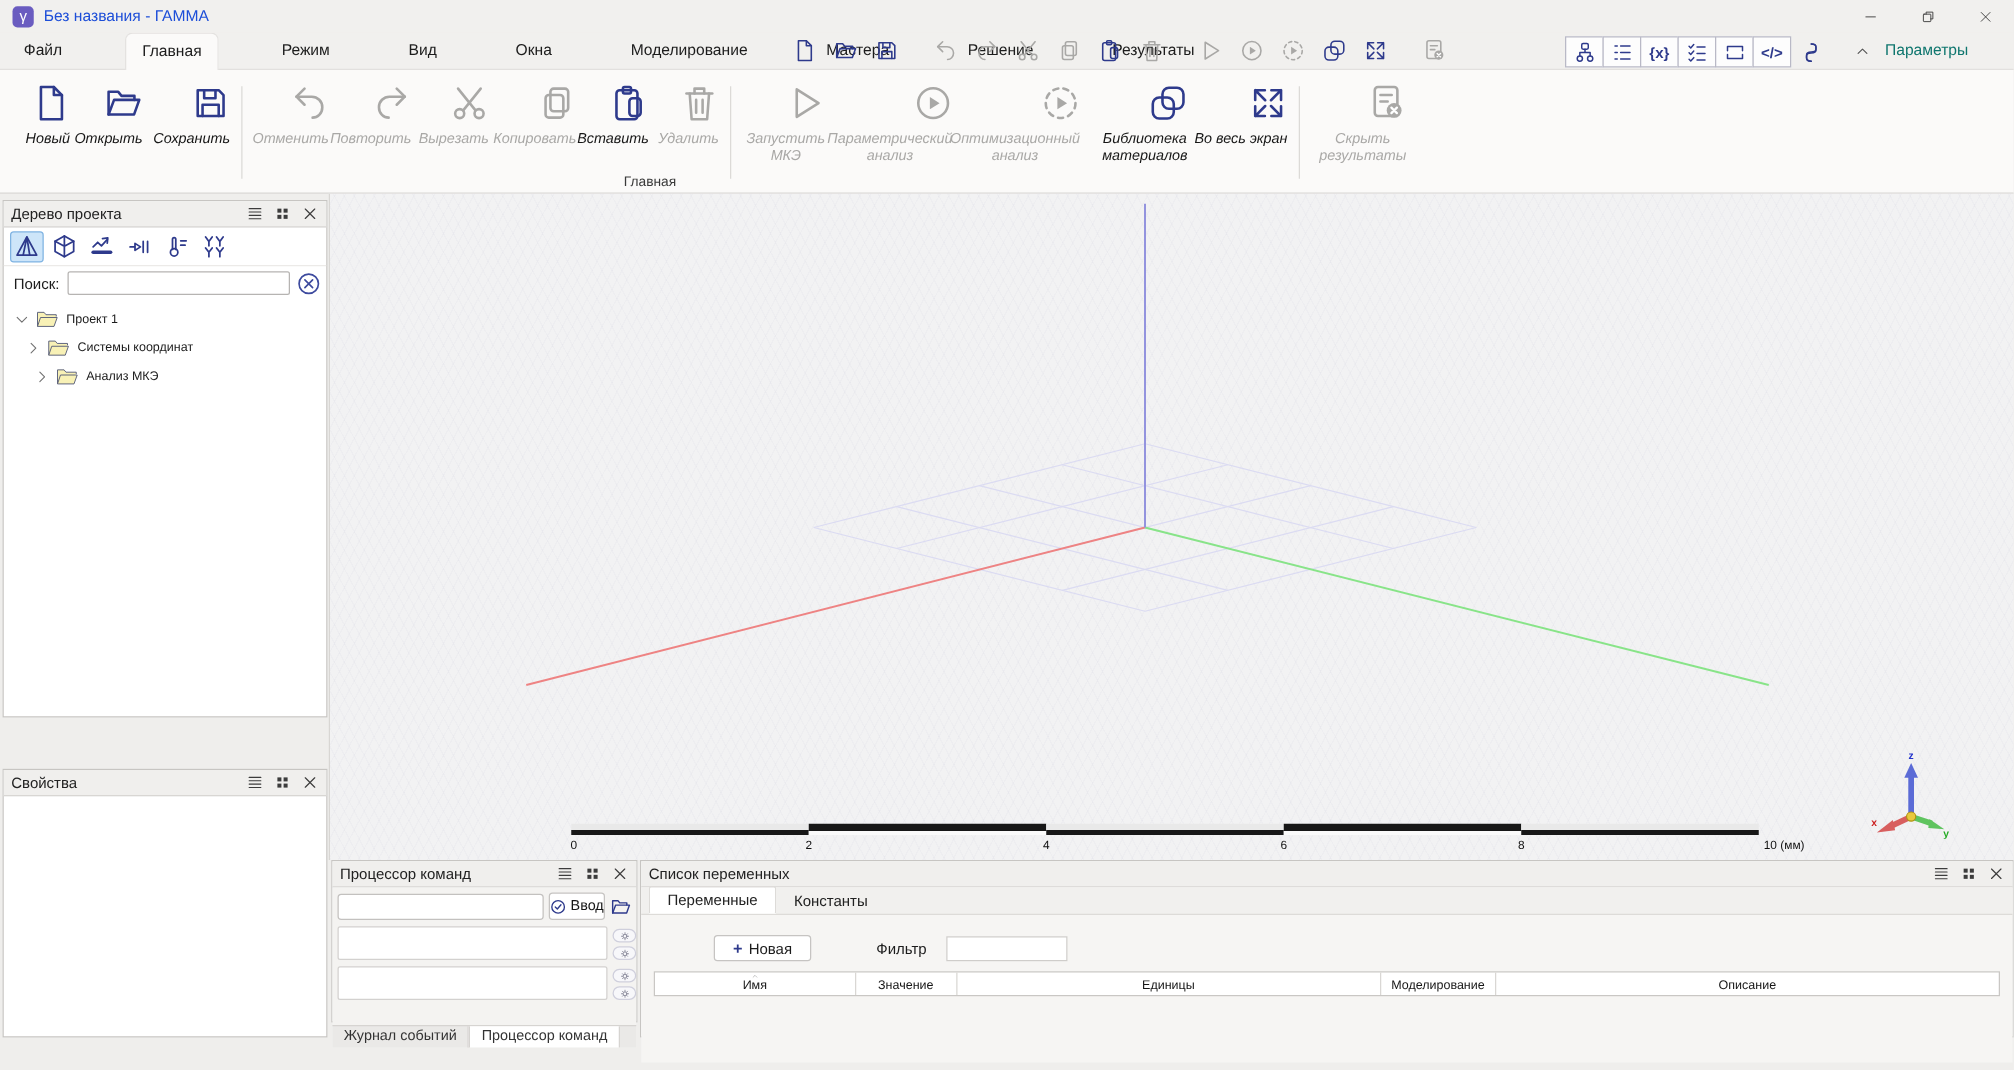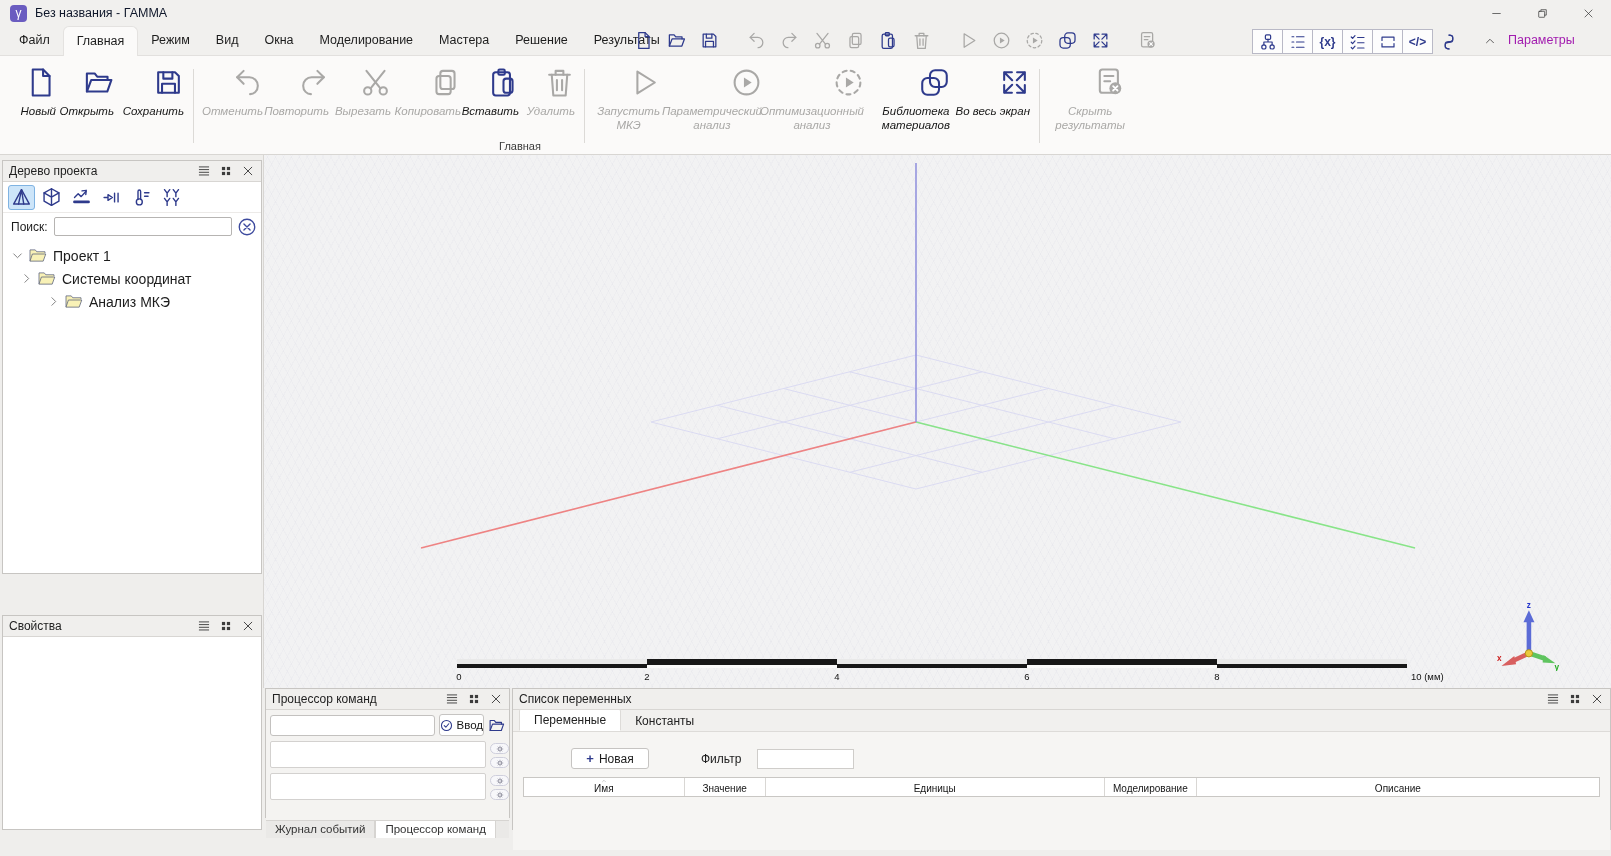--- a/index.html
+++ b/index.html
@@ -9,45 +9,45 @@
   svg.i { display:block; fill:none; stroke:currentColor; stroke-width:1.6;
           stroke-linecap:round; stroke-linejoin:round; }
   .en  { color:#2e3a8c; }
   .dis { color:#a9a8a6; }
 
   
   .titlebar { position:absolute; left:0; top:0; width:100%; height:26px; background:#f1f0ee;
               display:flex; align-items:center; }
   .app-icon { width:17px; height:17px; margin:0 8px 0 10px; background:#6a5cc0; border-radius:4px;
               color:#fff; font-size:12px; display:flex; align-items:center; justify-content:center; }
-  .title-text { font-size:12.5px; color:#0f172a; }
+  .title-text { font-size:12.5px; color:#1d4ed8; }
   .win-controls { position:absolute; right:0; top:0; height:26px; display:flex; }
   .win-btn { width:46px; height:26px; display:flex; align-items:center; justify-content:center; color:#333; }
   .win-btn svg { width:13px; height:13px; stroke-width:1.3; }
 
   
   .menubar { position:absolute; left:0; top:26px; width:100%; height:30px; background:#f1f0ee;
              border-bottom:1px solid #e2e0de; }
-  .menus { position:absolute; left:6px; top:0; height:30px; display:flex; align-items:stretch; }
+  .menus { position:absolute; left:6px; top:0; height:30px; display:flex; align-items:stretch;gap:37px; }
   .menu-item { padding:7px 13px 0; font-size:12.5px; cursor:default; }
   .menu-item.active { background:#fbfaf9; border:1px solid #e4e2e0; border-bottom:none;
                       border-radius:6px 6px 0 0; }
   .qa { position:absolute; left:634px; top:5px; display:flex; align-items:center; }
   .qa .qi { width:19px; height:19px; margin-right:14px; }
   .qa .qi svg { width:19px; height:19px; }
   .gap { width:14px; }
   .toggles { position:absolute; left:1253px; top:3px; display:flex; align-items:center; }
   .tgl { width:31px; height:25px; border:1px solid #b9b9c6; background:#fdfdfd; margin-left:-1px;
          display:flex; align-items:center; justify-content:center; color:#2e3a8c; }
   .tgl svg { width:18px; height:18px; }
   .tgl.txt { font-size:12px; font-weight:bold; color:#2e3a8c; }
   .tgl.noborder { border:none; background:transparent; width:34px; }
   .caret-btn { position:absolute; left:1483px; top:8px; width:16px; height:14px; color:#555; }
   .caret-btn svg { width:14px; height:14px; }
-  .params-lbl { position:absolute; left:1508px; top:7px; font-size:12.5px; color:#a21caf; }
+  .params-lbl { position:absolute; left:1508px; top:7px; font-size:12.5px; color:#0f766e; }
 
   
   .ribbon { position:absolute; left:0; top:56px; width:100%; height:99px; background:#fbfaf9;
             border-bottom:1px solid #d8d6d3; }
   .ribbon-row { display:flex; align-items:flex-start; padding:9px 0 0 6px; }
   .rb { display:flex; flex-direction:column; align-items:flex-end; padding-top:2px;font-style:italic; }
   .rb .ic svg { width:31px; height:31px; }
   .rb .lbl { margin-top:7px; font-size:11.5px; line-height:1.2; text-align:center;
              white-space:pre-line; color:#161616; }
   .rb.off .lbl { color:#a9a8a6; }
@@ -68,21 +68,21 @@
                 border-bottom:1px solid #eceae8; }
   .tt { width:27px; height:25px; margin-right:3px; display:flex; align-items:center;
         justify-content:center; color:#2e3a8c; border-radius:3px; }
   .tt svg { width:21px; height:21px; }
   .tt.sel { background:#cde5f9; border:1px solid #7fb3e2; }
   .search-row { height:27px; display:flex; align-items:center; padding:0 4px 0 8px; }
   .search-row .slbl { font-size:12px; margin-right:6px; }
   .search-input { flex:1; height:19px; border:1px solid #b6b4b2; border-radius:2px; background:#fff; }
   .clear-btn { width:20px; height:20px; margin-left:5px; color:#3d4a9e; }
   .clear-btn svg { width:20px; height:20px; }
-  .trow { height:23px; display:flex; align-items:center; font-size:14px; }
+  .trow { height:23px; display:flex; align-items:center; font-size:10px; }
   .chev { width:13px; height:13px; color:#707070; flex:0 0 auto; }
   .chev svg { width:13px; height:13px; }
   .fold { width:19px; height:15px; margin:0 6px 0 4px; flex:0 0 auto; }
 
   
   .viewport { position:absolute; left:263px; top:155px; width:1348px; height:533px;
     background:#f2f2f3; border-left:1px solid #d8d6d3; }
   .vp-pattern { position:absolute; inset:0;
     background:
       repeating-linear-gradient(62deg,  rgba(120,120,170,.035) 0 1px, transparent 1px 7px),
@@ -669,21 +669,21 @@
       <span class="chev">
           <svg class="i">
             <use href="#i-chevr"></use>
           </svg>
         </span>
       <svg class="fold">
           <use href="#i-folder"></use>
         </svg>
       <span>Системы координат</span>
     </div>
-    <div class="trow" style="padding-left:44px">
+    <div class="trow" style="padding-left:24px">
       <span class="chev">
           <svg class="i">
             <use href="#i-chevr"></use>
           </svg>
         </span>
       <svg class="fold">
           <use href="#i-folder"></use>
         </svg>
       <span>Анализ МКЭ</span>
     </div>

